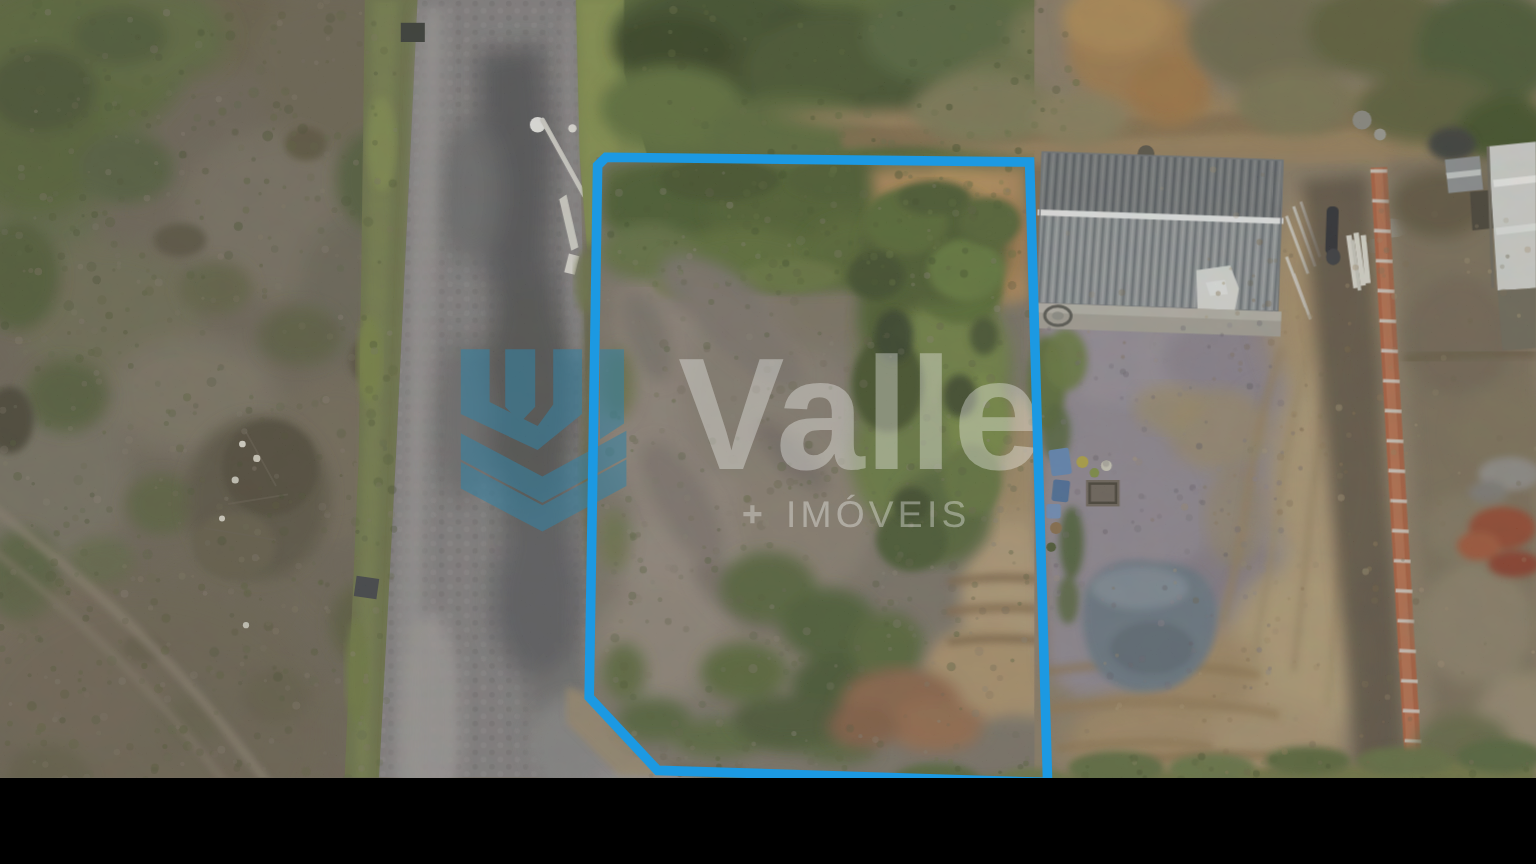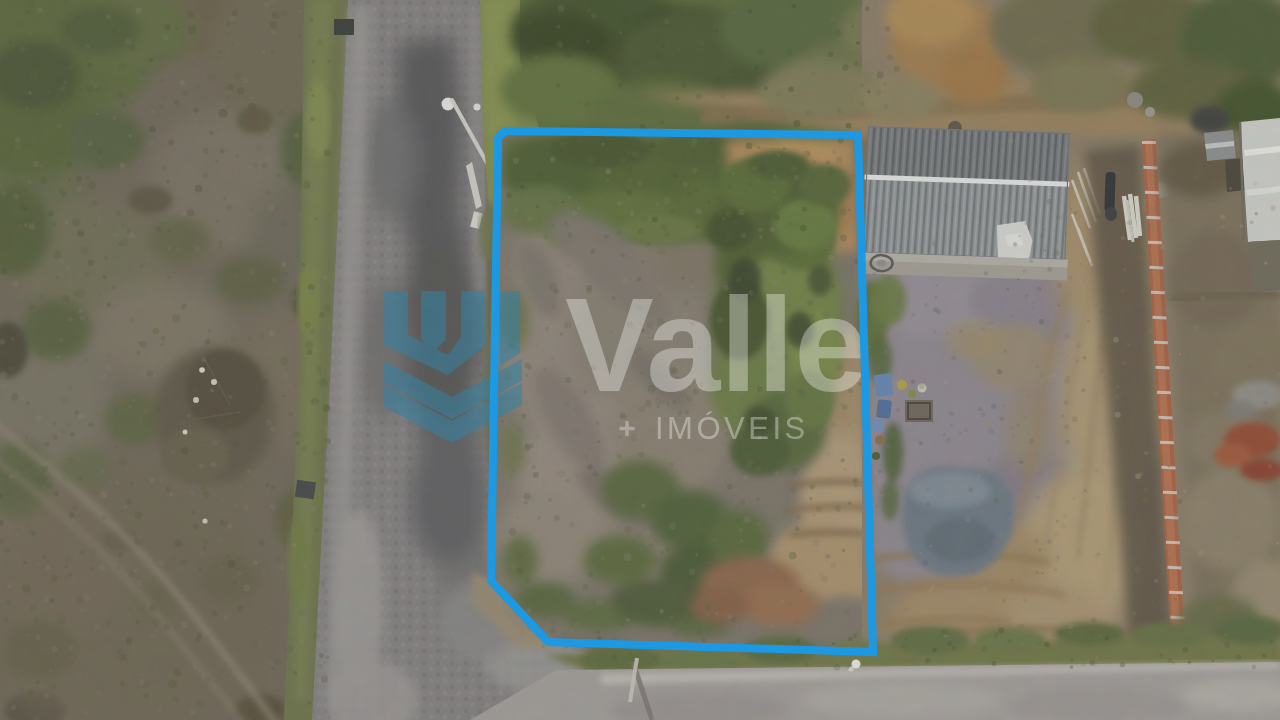--- a/index.html
+++ b/index.html
@@ -1,16 +1,16 @@
 <!DOCTYPE html>
 <html><head>
 <meta charset="utf-8">
 <style>
   html,body{margin:0;padding:0;background:#000;}
-  #stage{position:relative;width:1280px;height:720px;overflow:hidden;font-family:"Liberation Sans",sans-serif;filter:saturate(0.9) brightness(0.95) contrast(1.06);}
+  #stage{position:relative;width:1280px;height:648px;overflow:hidden;font-family:"Liberation Sans",sans-serif;filter:saturate(0.9) brightness(0.95) contrast(1.06);}
 </style>
 </head>
 <body>
 <div id="stage">
 <svg width="1280" height="720" viewBox="0 0 1280 720">
 <defs>
   <filter id="grain" x="0" y="0" width="100%" height="100%">
     <feTurbulence type="fractalNoise" baseFrequency="0.55" numOctaves="3" seed="7" stitchTiles="stitch" result="n"></feTurbulence>
     <feColorMatrix in="n" type="matrix" values="0 0 0 0 0.5  0 0 0 0 0.5  0 0 0 0 0.5  0.9 0.9 0.9 0 0"></feColorMatrix>
   </filter>

